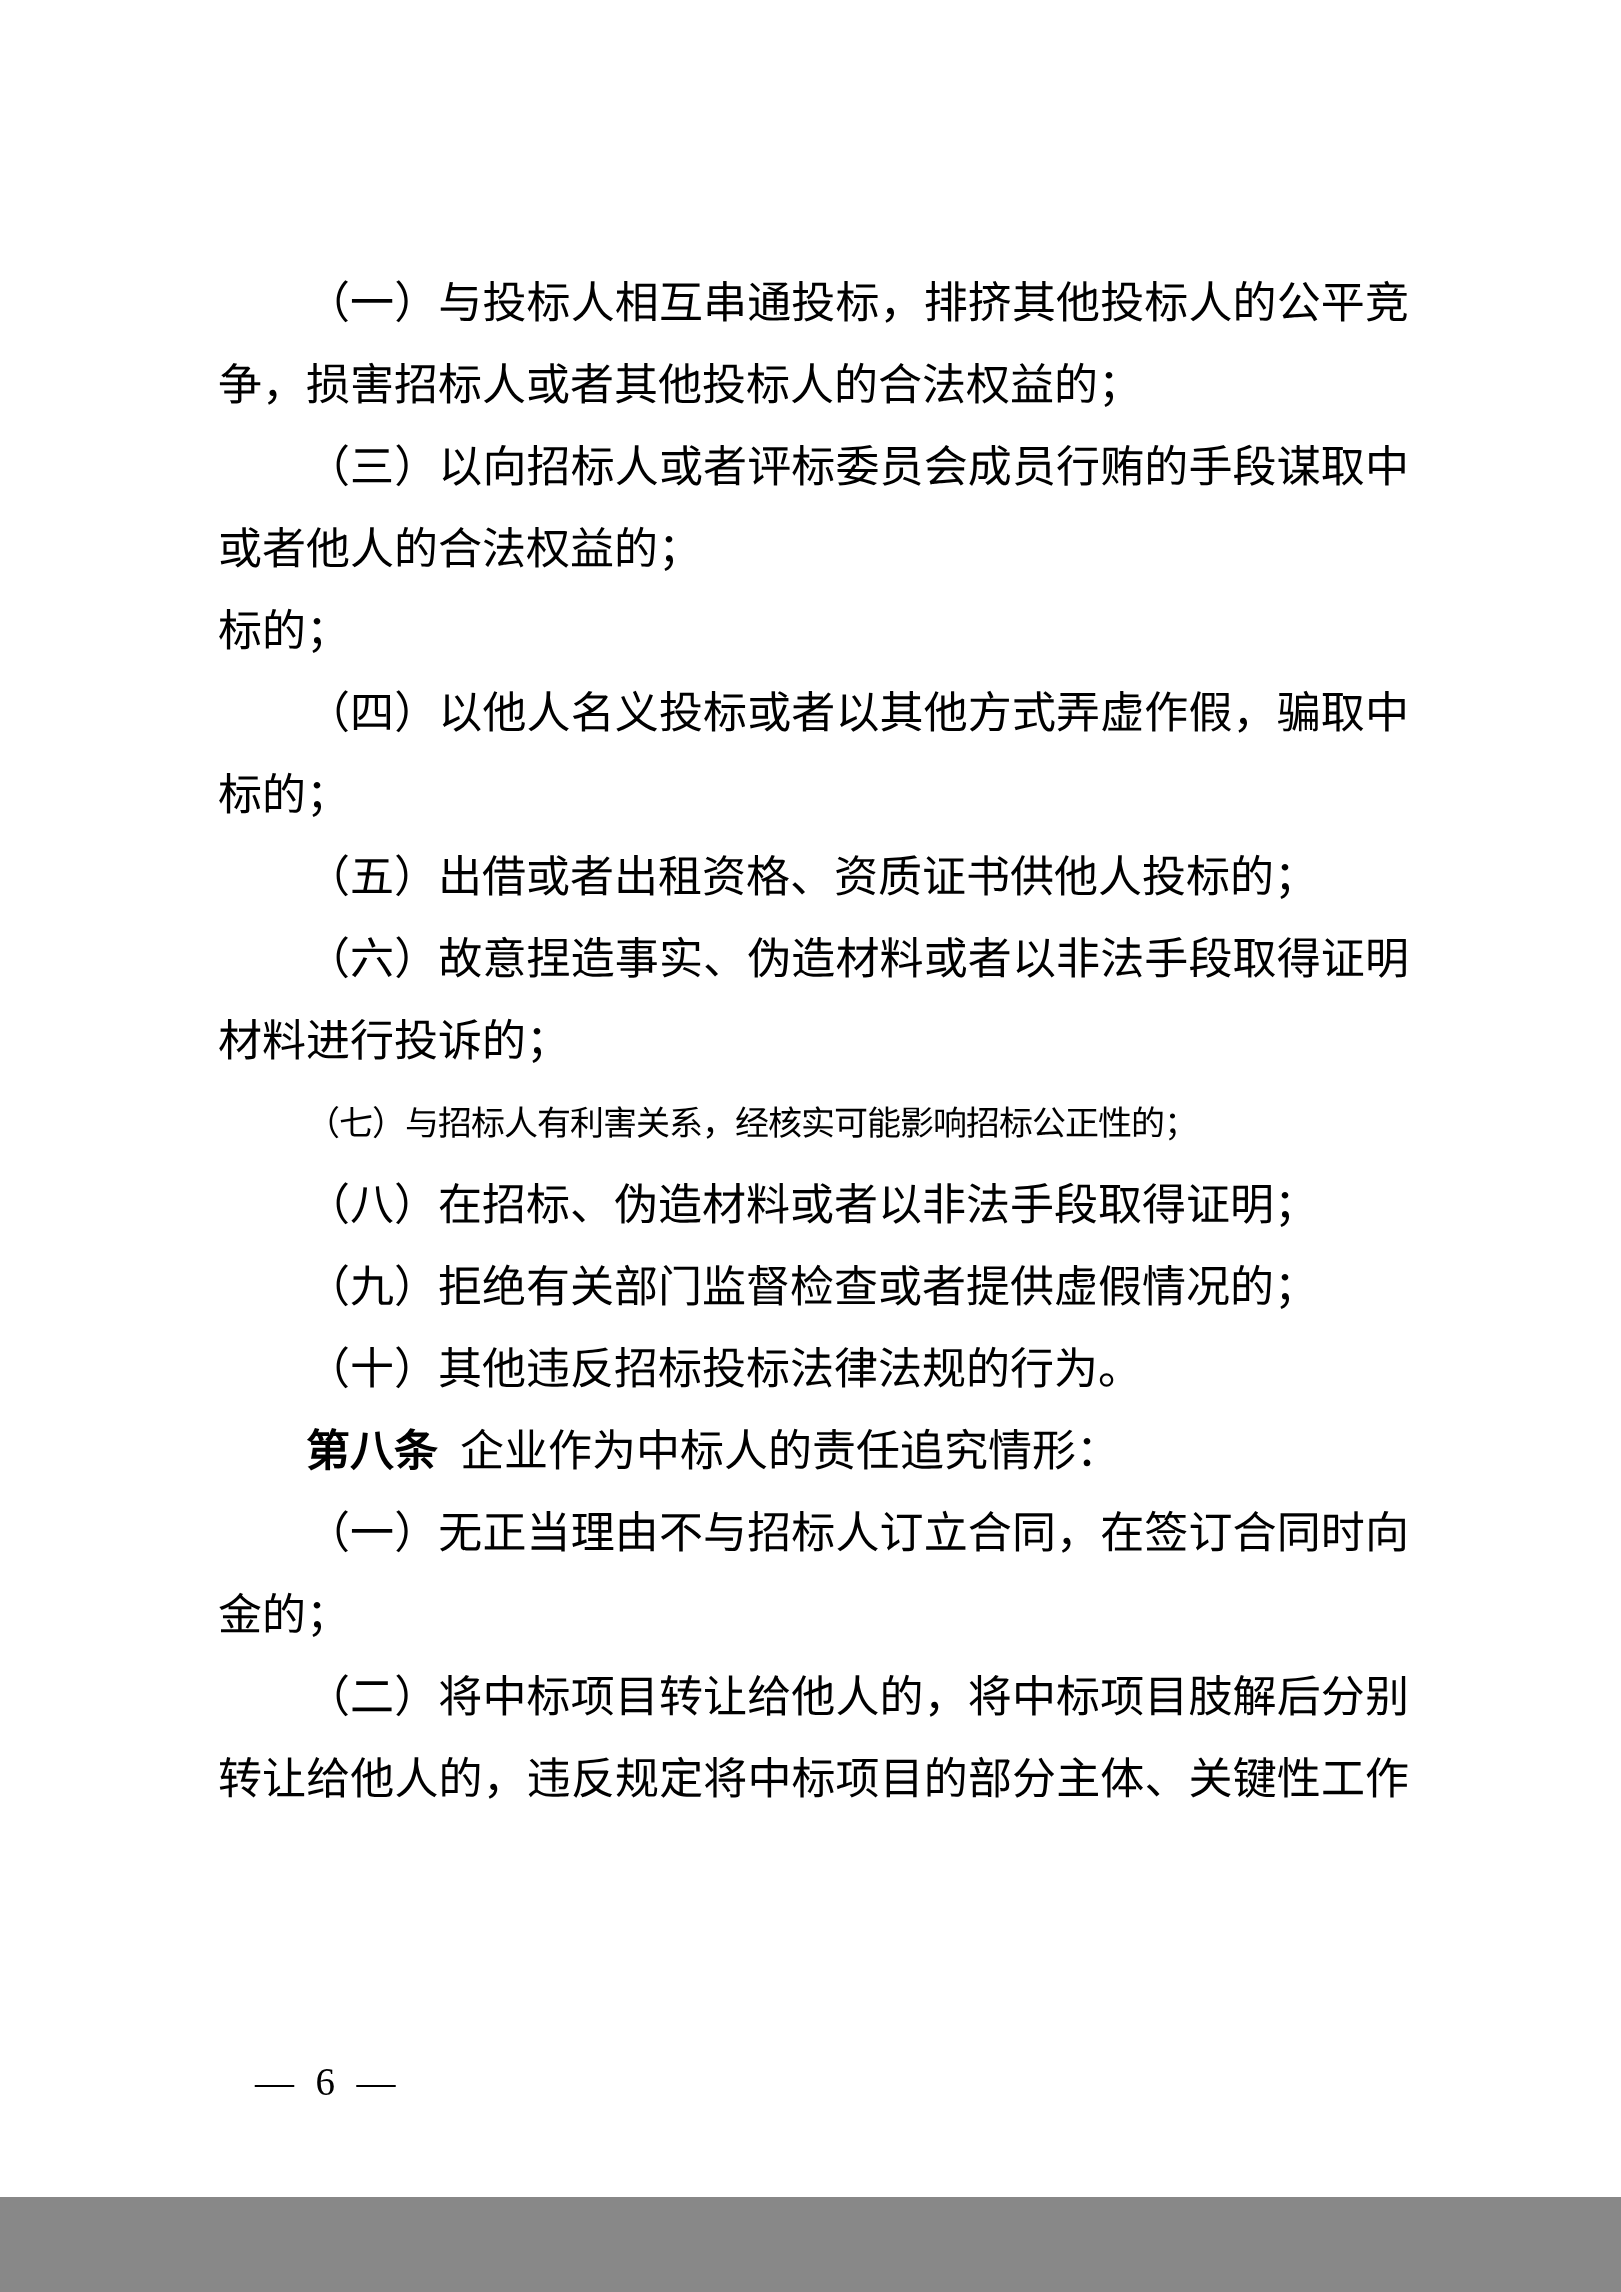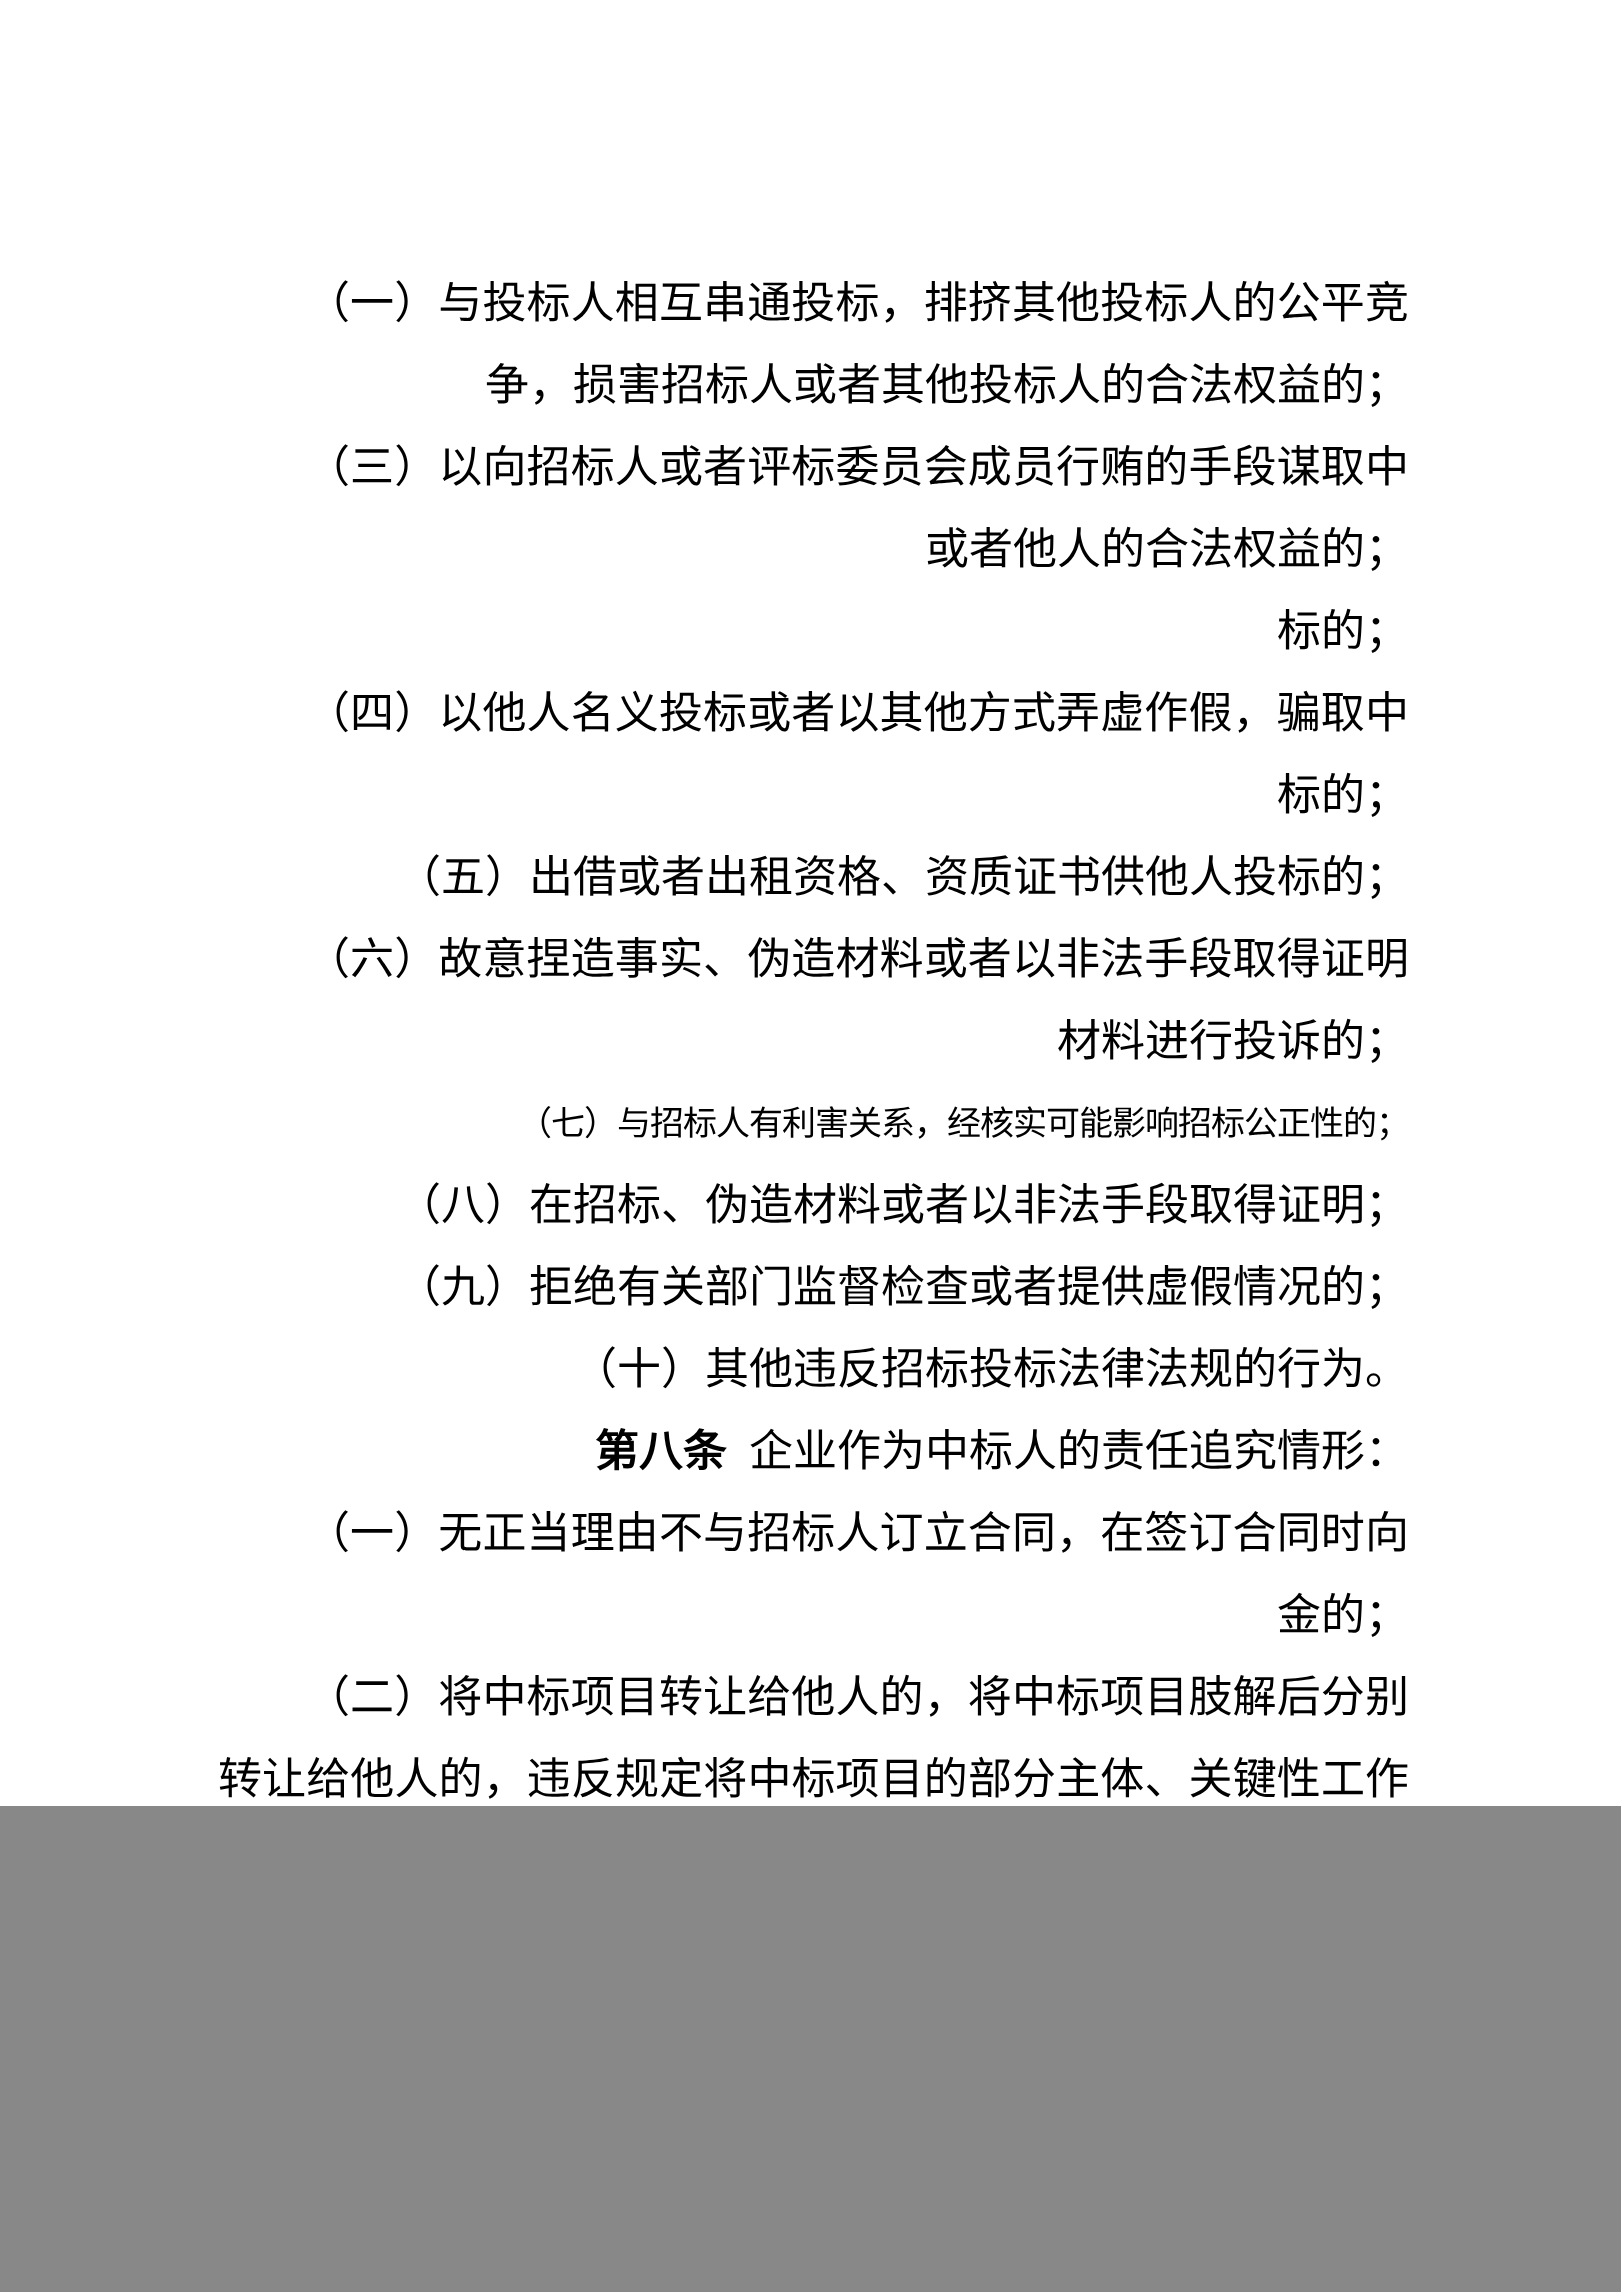--- a/index.html
+++ b/index.html
@@ -3,39 +3,39 @@
 <meta charset="utf-8">
 <style>
   html, body {
     margin: 0;
     padding: 0;
     background: #888;
   }
   .page {
     position: relative;
     width: 1621px;
-    height: 1806px;
+    height: 2197px;
     margin: 0 auto;
     background: #ffffff;
     font-family: "Liberation Serif", "DejaVu Serif", serif;
     color: #000000;
     overflow: hidden;
   }
   .body-text {
     position: absolute;
     left: 218px;
     top: 263px;
     width: 1191px;
     font-size: 44px;
     line-height: 82px;
     font-weight: normal;
   }
   .line {
     height: 82px;
-    text-align: right;
+    text-align: left;
   }
   .line.indent {
     text-indent: 88px;
   }
   .line.fill {
     text-align: justify;
     text-align-last: justify;
   }
   .line.tight {
     font-size: 34px;

